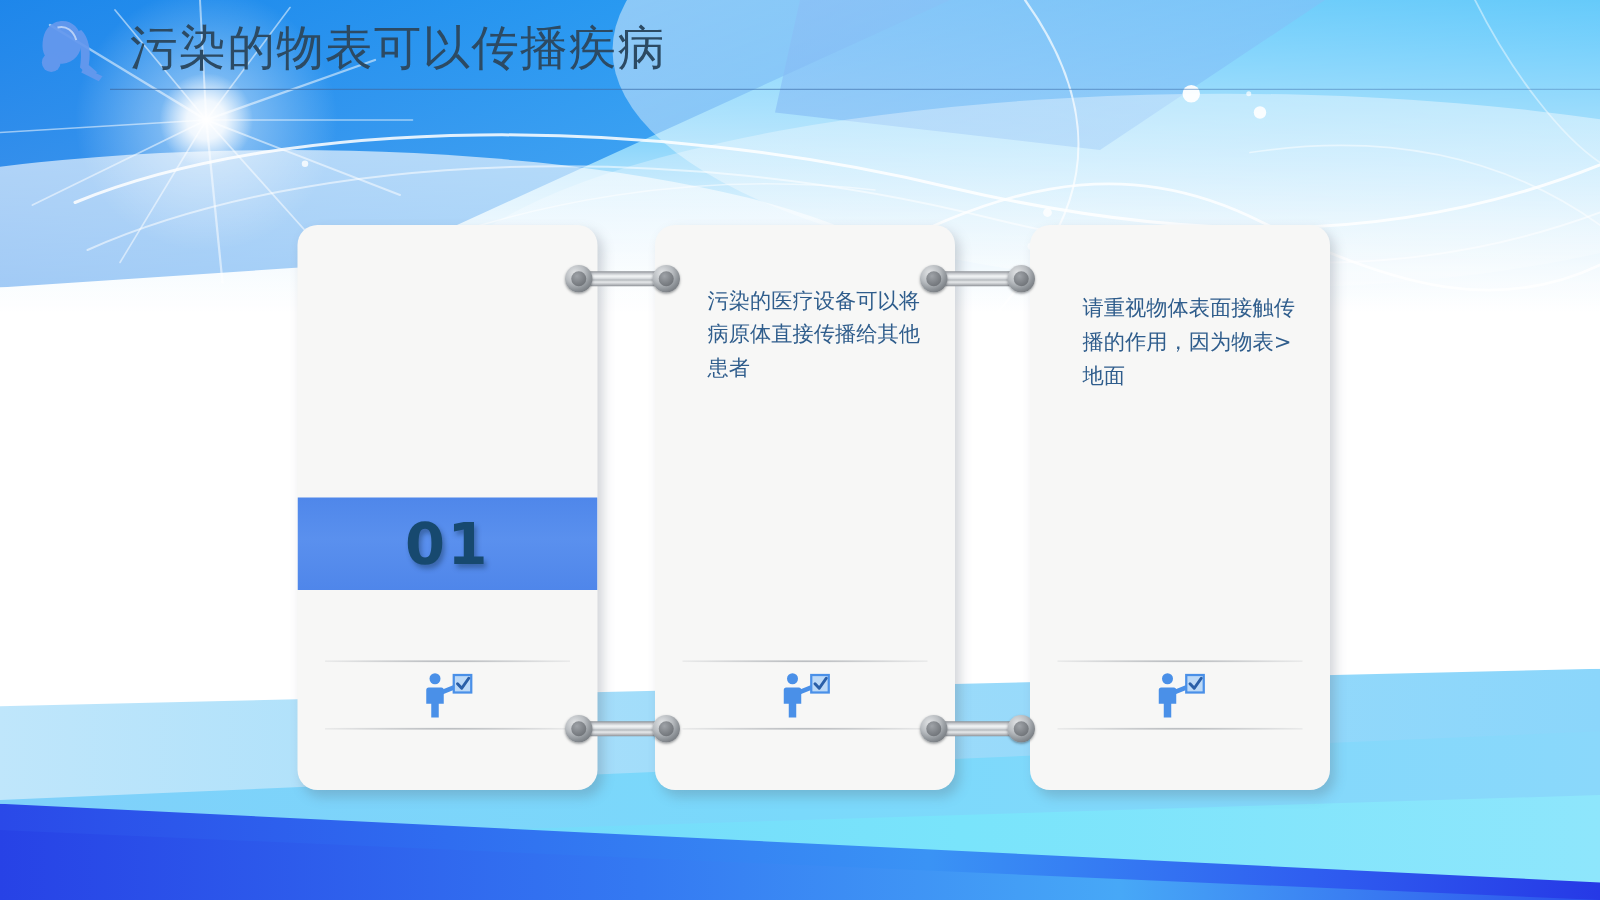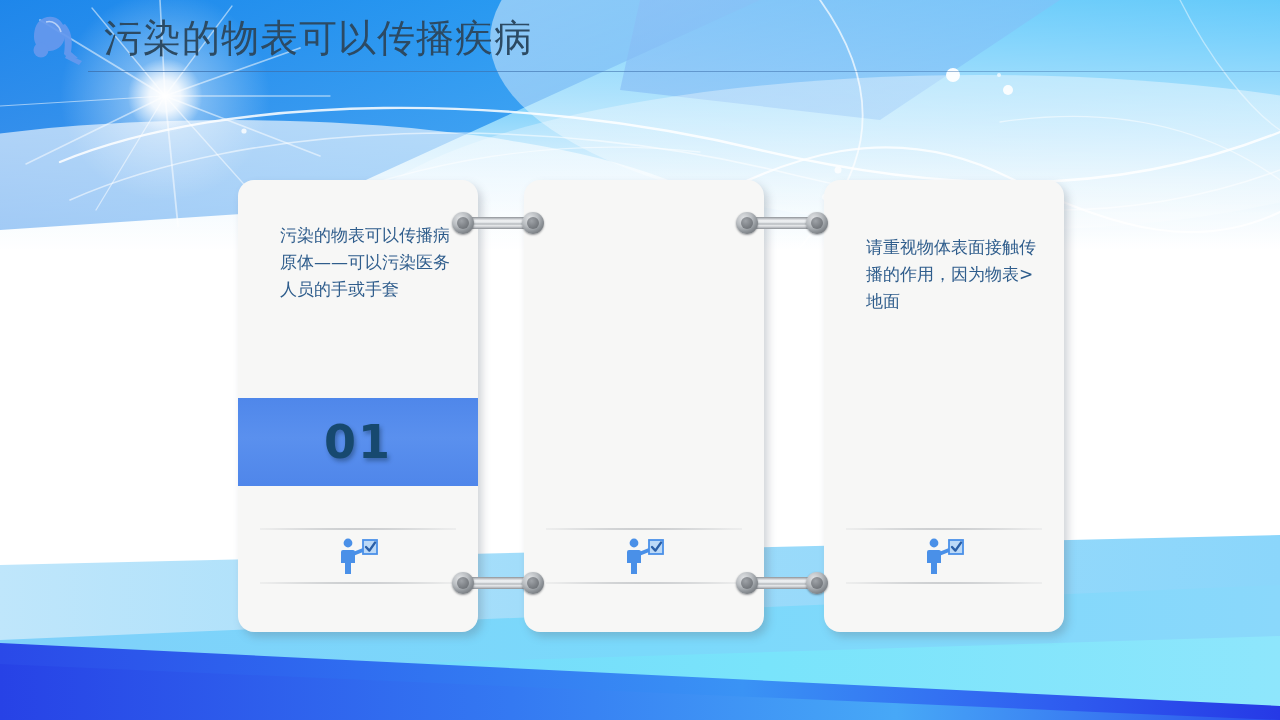--- a/index.html
+++ b/index.html
@@ -158,21 +158,21 @@
     font-family: "DejaVu Sans", "Liberation Sans", sans-serif;
   }
   #card-2 .card-text { padding-top: 48px; }
   #card-3 .card-text { padding-top: 54px; }
 
   .card-band {
     position: absolute;
     left: 0;
     top: 218px;
     width: 240px;
-    height: 88px;
+    height: 74px;
     display: flex;
     align-items: center;
     justify-content: center;
   }
   .band-a { background: linear-gradient(to bottom, #4f87ea 0%, #5a90ee 45%, #4f86ea 100%); }
   .band-b { background: linear-gradient(to bottom, #8cc3f2 0%, #9ccdf6 45%, #8fc6f4 100%); }
 
   .card-number {
     font-size: 46px;
     font-weight: bold;
@@ -314,21 +314,20 @@
       </g>
       <g fill="none" stroke="#ffffff" stroke-width="1.6" opacity=".55">
         <path d="M20 14 C 27 12, 33 17, 35 24"></path>
       </g>
     </svg>
     <div class="slide-title">污染的物表可以传播疾病</div>
     <div class="title-rule"></div>
   </div>
 
   <div class="card" id="card-1">
-    <div class="card-text">污染的物表可以传播病原体——可以污染医务人员的手或手套</div>
     <div class="card-band band-a">
       <span class="card-number">01</span>
     </div>
     <div class="card-foot">
       <div class="foot-rule top"></div>
       <div class="foot-rule bot"></div>
       <svg class="person-icon" width="44" height="40" viewBox="0 0 44 40">
         <g fill="#4a90e8">
           <circle cx="12" cy="7" r="4.4"></circle>
           <path d="M7 14 h10 a2 2 0 0 1 2 2 v11 h-4 v11 h-6 v-11 h-4 v-11 a2 2 0 0 1 2 -2 z"></path>
@@ -336,20 +335,21 @@
         </g>
         <g>
           <rect x="27" y="4" width="14" height="14" fill="#bcd9f7" stroke="#4a90e8" stroke-width="1.8"></rect>
           <path d="M30 11 L 33.4 14.6 L 39 6.6" fill="none" stroke="#2a5fa8" stroke-width="2.4" stroke-linecap="round" stroke-linejoin="round"></path>
         </g>
       </svg>
     </div>
   </div>
 
   <div class="card" id="card-2">
+    <div class="card-text">污染的医疗设备可以将病原体直接传播给其他患者</div>
     <div class="card-foot">
       <div class="foot-rule top"></div>
       <div class="foot-rule bot"></div>
       <svg class="person-icon" width="44" height="40" viewBox="0 0 44 40">
         <g fill="#4a90e8">
           <circle cx="12" cy="7" r="4.4"></circle>
           <path d="M7 14 h10 a2 2 0 0 1 2 2 v11 h-4 v11 h-6 v-11 h-4 v-11 a2 2 0 0 1 2 -2 z"></path>
           <path d="M17 16 L 27 12 L 28.4 15.4 L 18.4 19.4 Z"></path>
         </g>
         <g>

